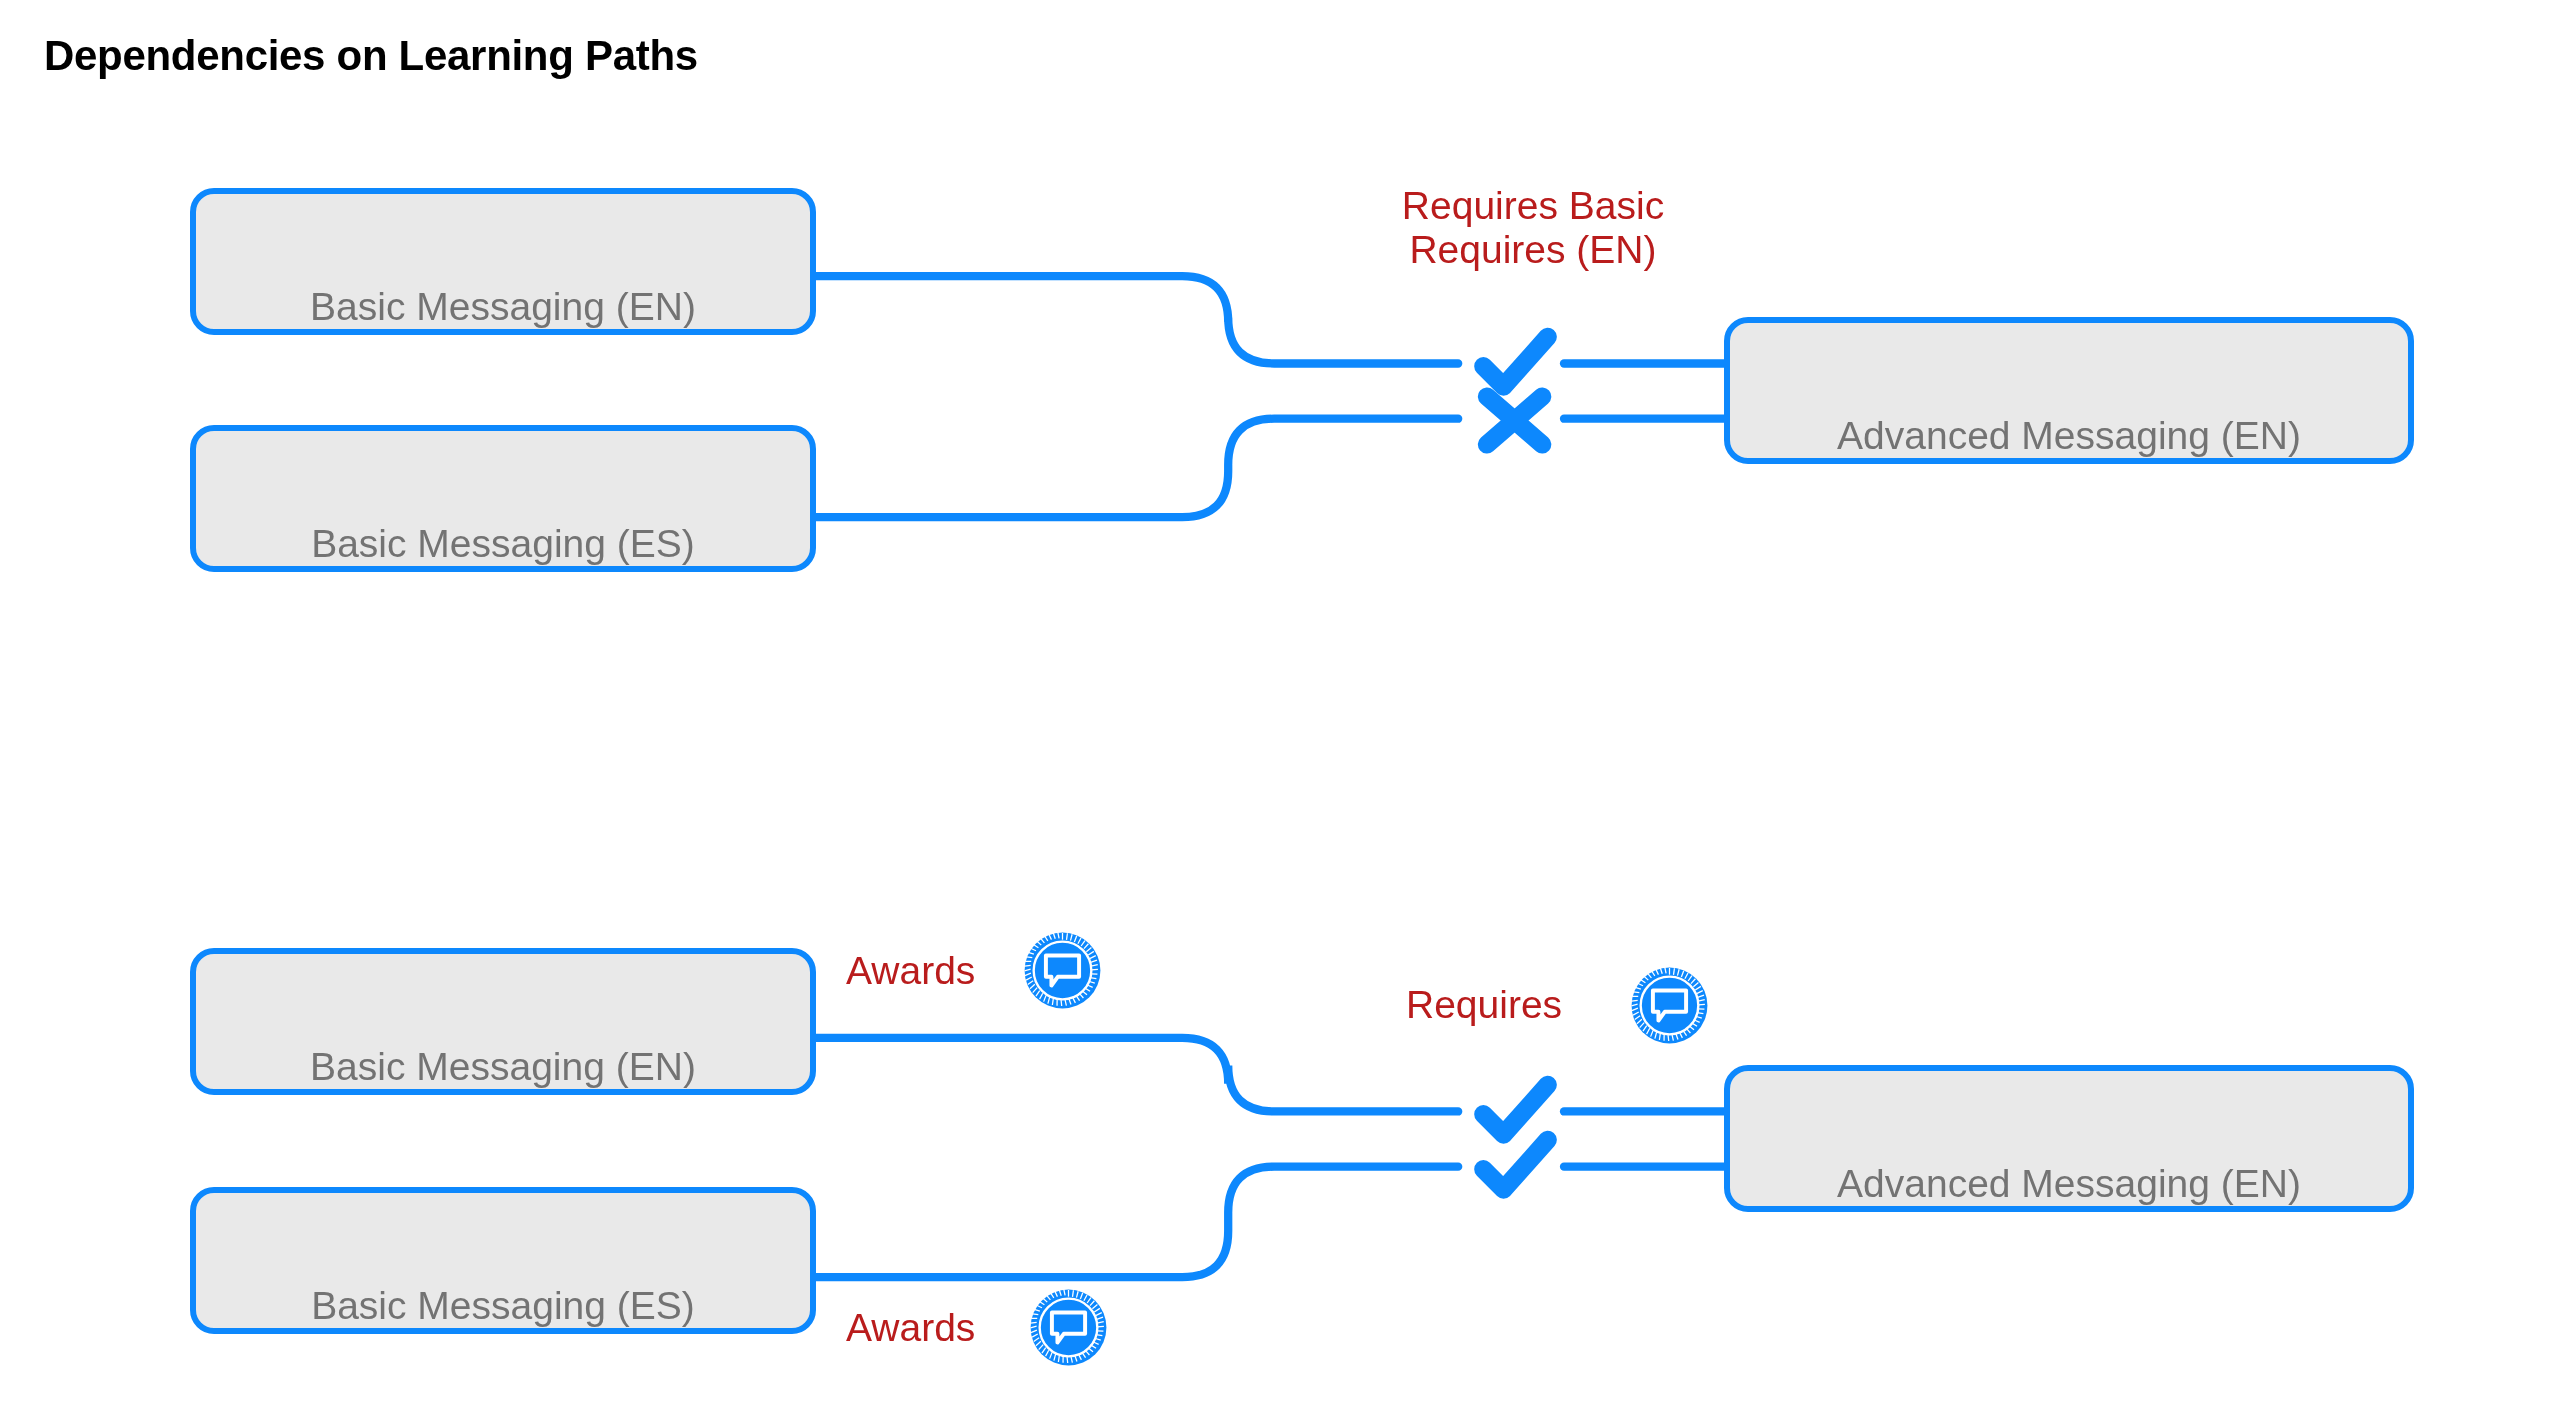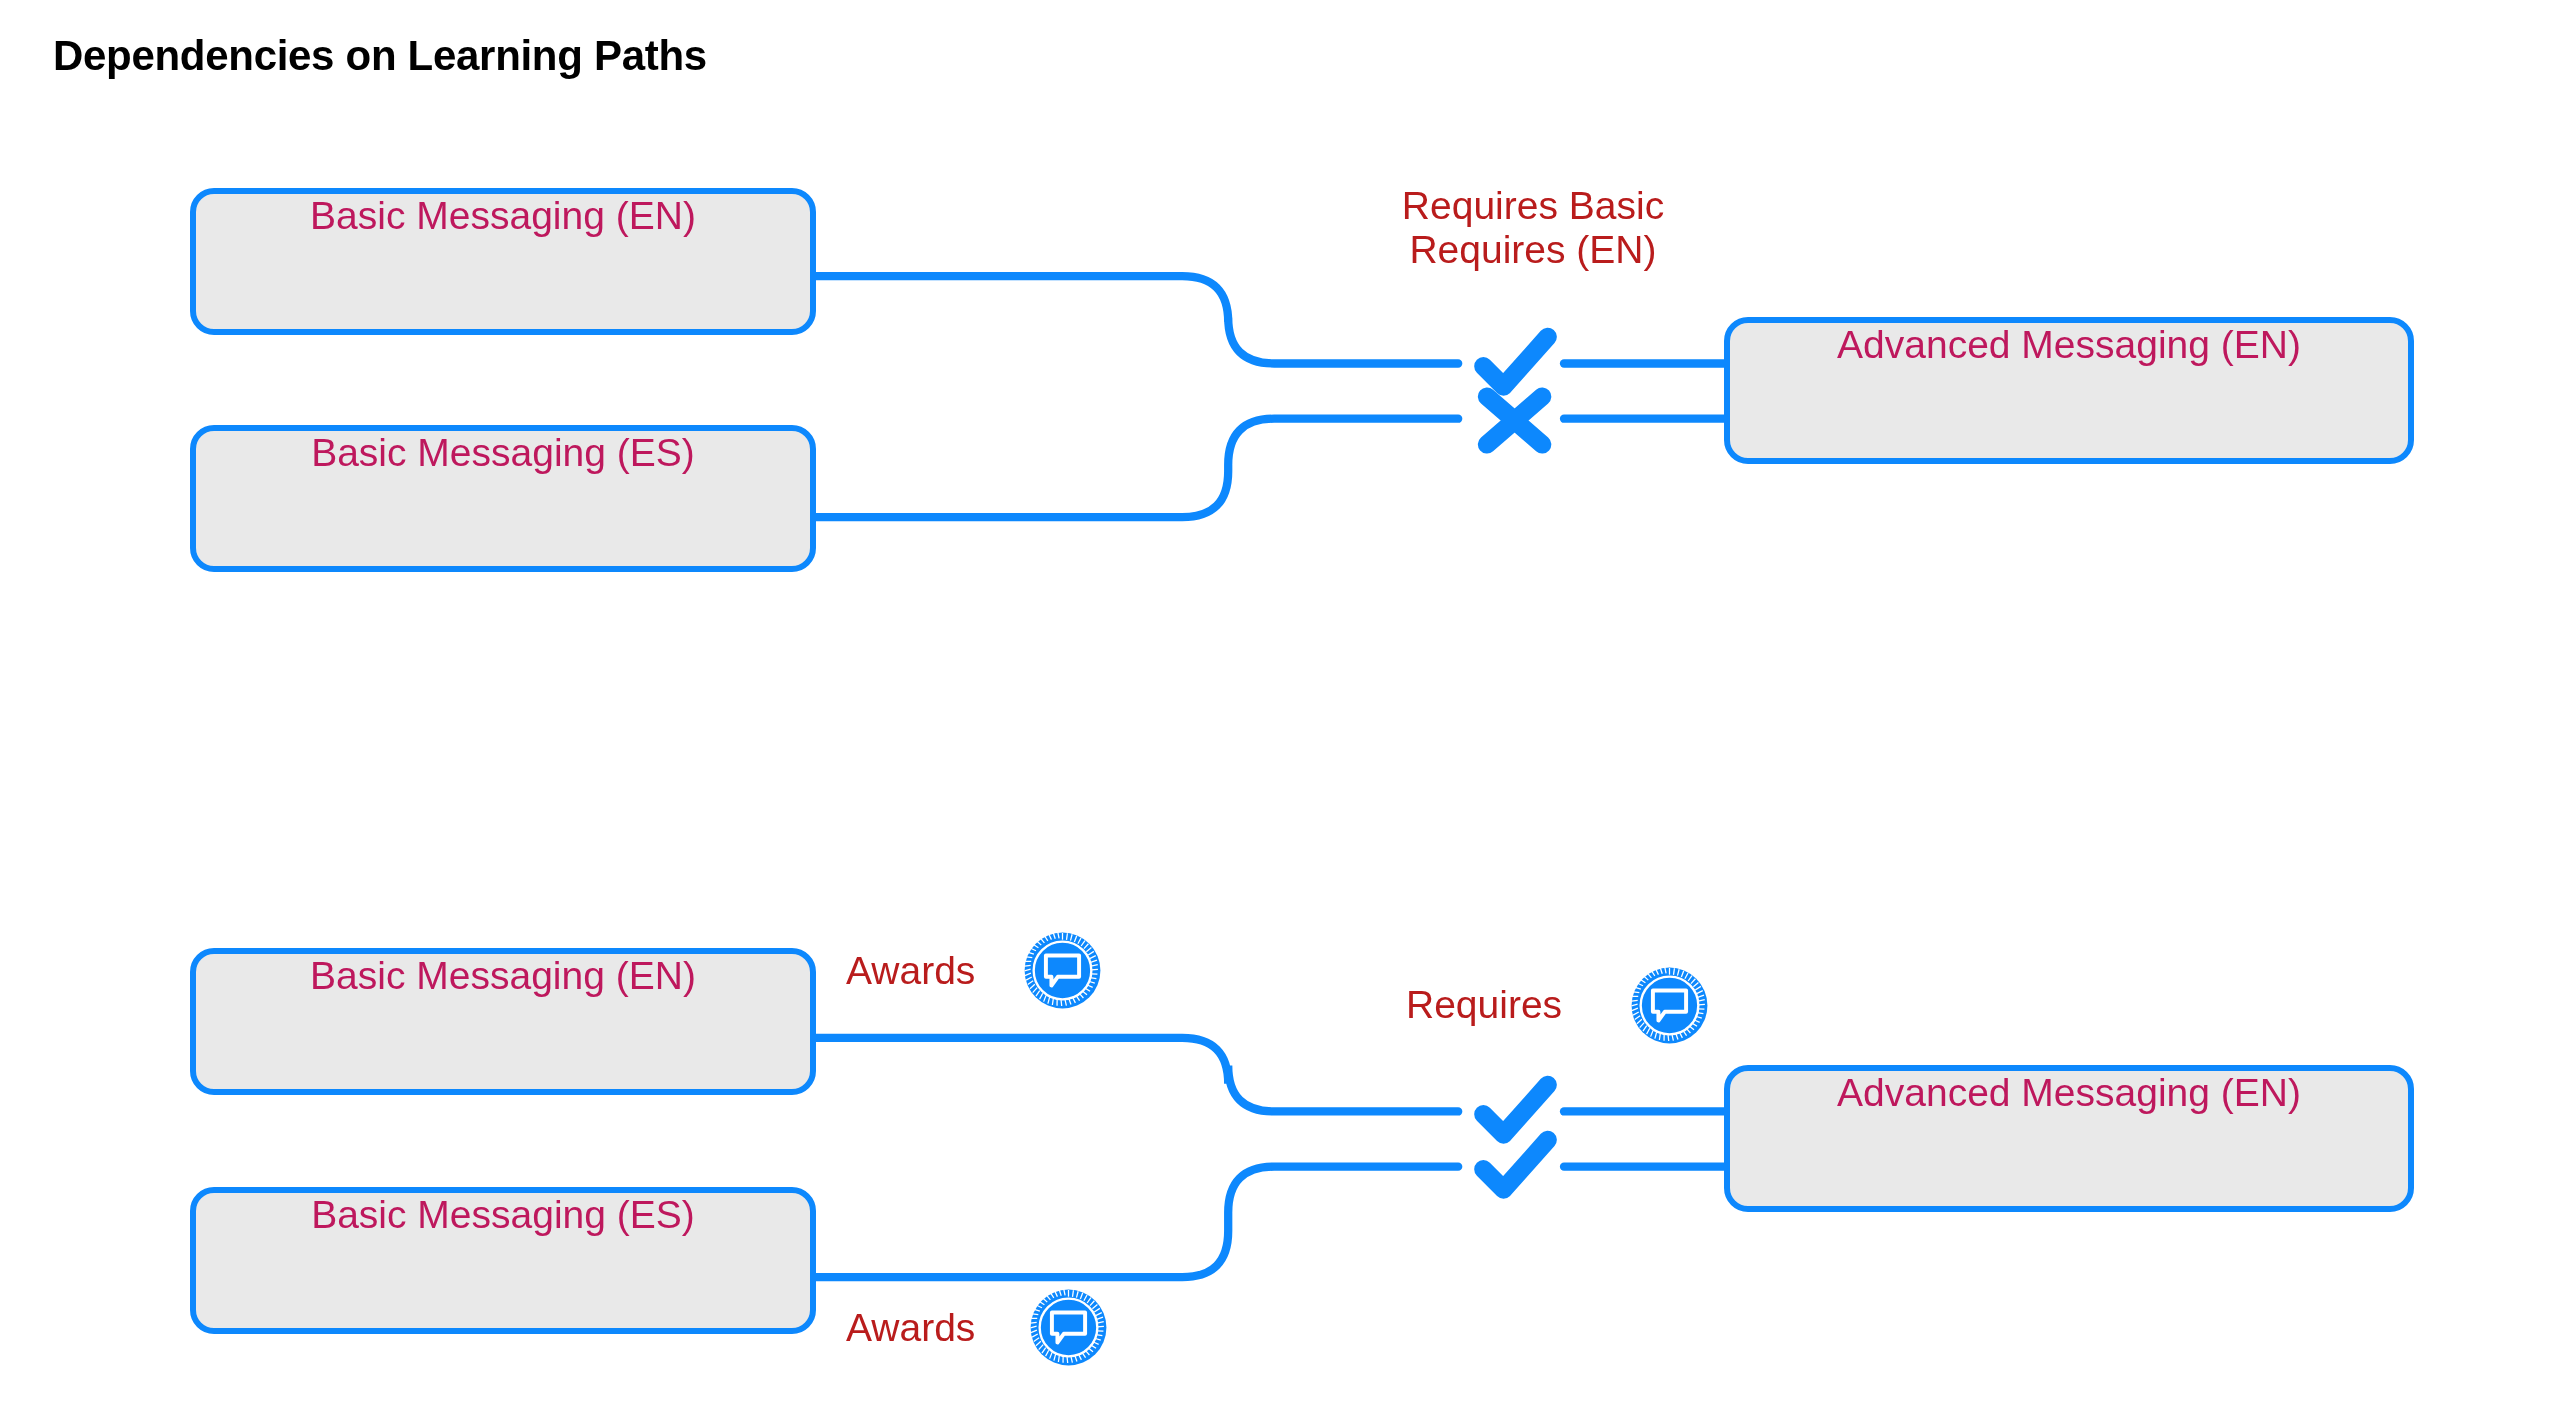--- a/index.html
+++ b/index.html
@@ -22,35 +22,35 @@
   }
   .section-title {
     position: absolute;
     font-family: "Liberation Sans", sans-serif;
     font-weight: bold;
     font-size: 42px;
     color: #000000;
     letter-spacing: -0.3px;
     white-space: nowrap;
   }
-  #title-paths { left: 53px; top: 32px; }
+  #title-paths { left: 44px; top: 32px; }
   #title-badges { left: 53px; top: 753px; }
 
   .node-box {
     position: absolute;
     box-sizing: border-box;
     background: #e9e9e9;
     border: 6.4px solid #0d88fd;
     border-radius: 24px;
     display: flex;
-    align-items: flex-start;
+    align-items: flex-end;
     justify-content: center;
     font-family: "Liberation Sans", sans-serif;
     font-size: 39px;
-    color: #be185d;
+    color: #737373;
     white-space: nowrap;
     z-index: 4;
   }
 
   .edge-label {
     position: absolute;
     font-family: "Liberation Sans", sans-serif;
     font-size: 39px;
     color: #b91c1c;
     white-space: nowrap;

